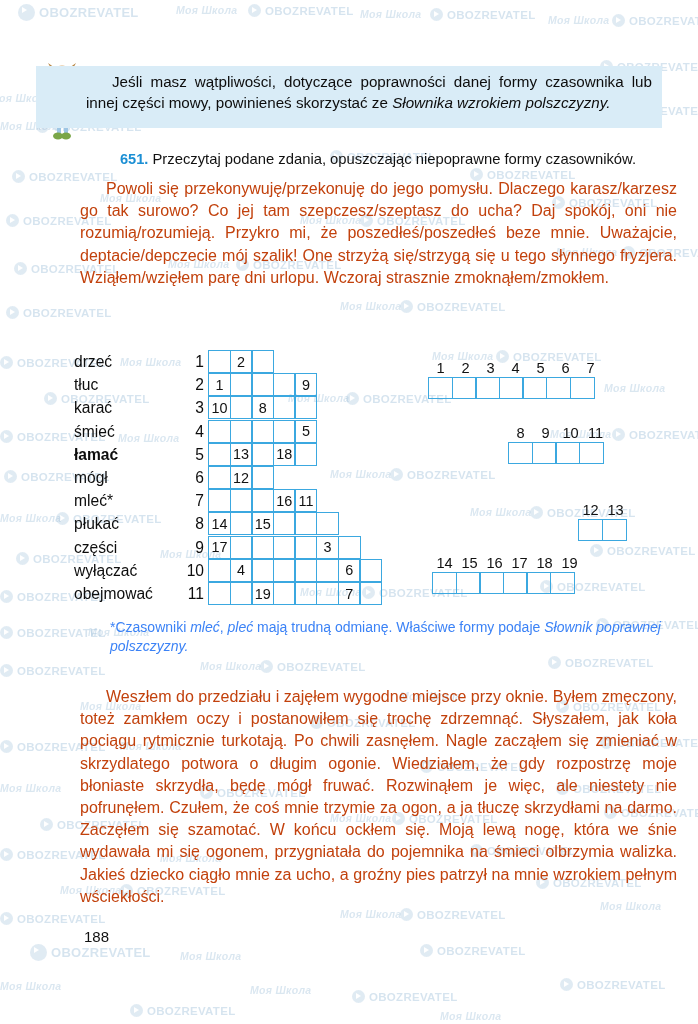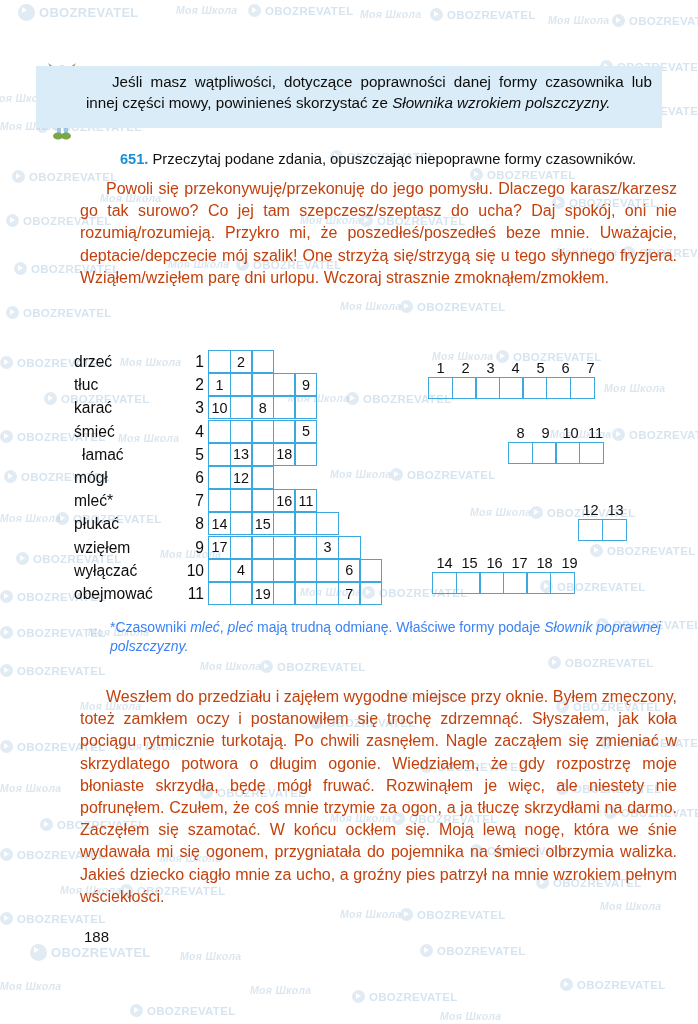--- a/index.html
+++ b/index.html
@@ -554,21 +554,21 @@
       </div>
       <div class="dg-label" style="top: 69.6px; left: 0px; right: auto;">śmieć</div>
       <div class="dg-index" style="top: 69.6px; left: 108px;">4</div>
       <div class="cells" style="top: 69.6px; left: 134px;">
         <div class="cell"></div>
         <div class="cell"></div>
         <div class="cell"></div>
         <div class="cell"></div>
         <div class="cell">5</div>
       </div>
-      <div class="dg-label" style="top: 92.8px; left: 8px; right: auto;">łamać</div>
+      <div class="dg-label" style="top: 92.8px; left: 0px; right: auto; font-weight: bold;">łamać</div>
       <div class="dg-index" style="top: 92.8px; left: 108px;">5</div>
       <div class="cells" style="top: 92.8px; left: 134px;">
         <div class="cell"></div>
         <div class="cell">13</div>
         <div class="cell"></div>
         <div class="cell">18</div>
         <div class="cell"></div>
       </div>
       <div class="dg-label" style="top: 116px; left: 0px; right: auto;">mógł</div>
       <div class="dg-index" style="top: 116px; left: 108px;">6</div>
@@ -589,21 +589,21 @@
       <div class="dg-label" style="top: 162.4px; left: 0px; right: auto;">płukać</div>
       <div class="dg-index" style="top: 162.4px; left: 108px;">8</div>
       <div class="cells" style="top: 162.4px; left: 134px;">
         <div class="cell">14</div>
         <div class="cell"></div>
         <div class="cell">15</div>
         <div class="cell"></div>
         <div class="cell"></div>
         <div class="cell"></div>
       </div>
-      <div class="dg-label" style="top: 185.6px; left: 0px; right: auto;">wzięłem</div>
+      <div class="dg-label" style="top: 185.6px; left: 0px; right: auto;">części</div>
       <div class="dg-index" style="top: 185.6px; left: 108px;">9</div>
       <div class="cells" style="top: 185.6px; left: 134px;">
         <div class="cell">17</div>
         <div class="cell"></div>
         <div class="cell"></div>
         <div class="cell"></div>
         <div class="cell"></div>
         <div class="cell">3</div>
         <div class="cell"></div>
       </div>

